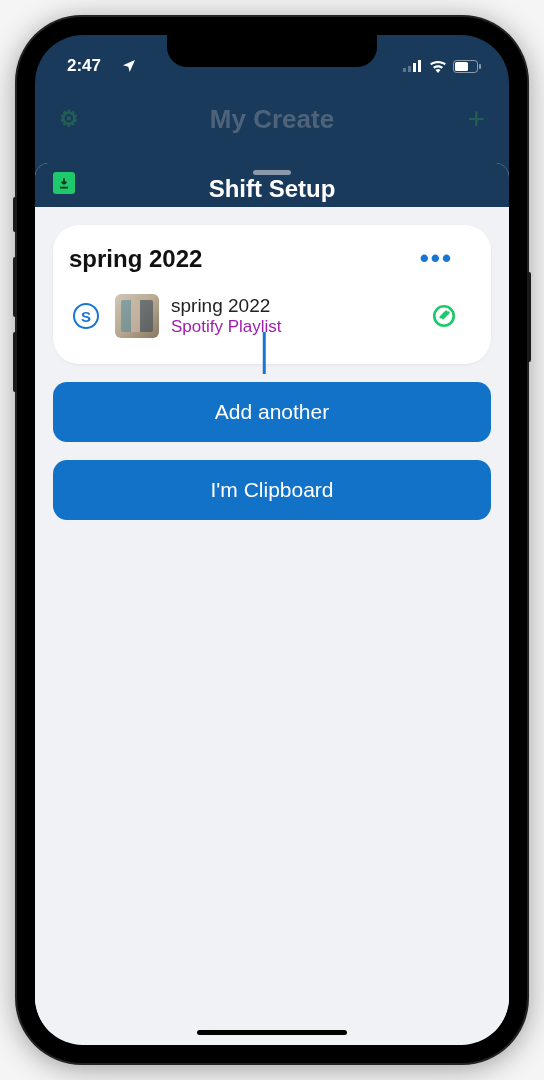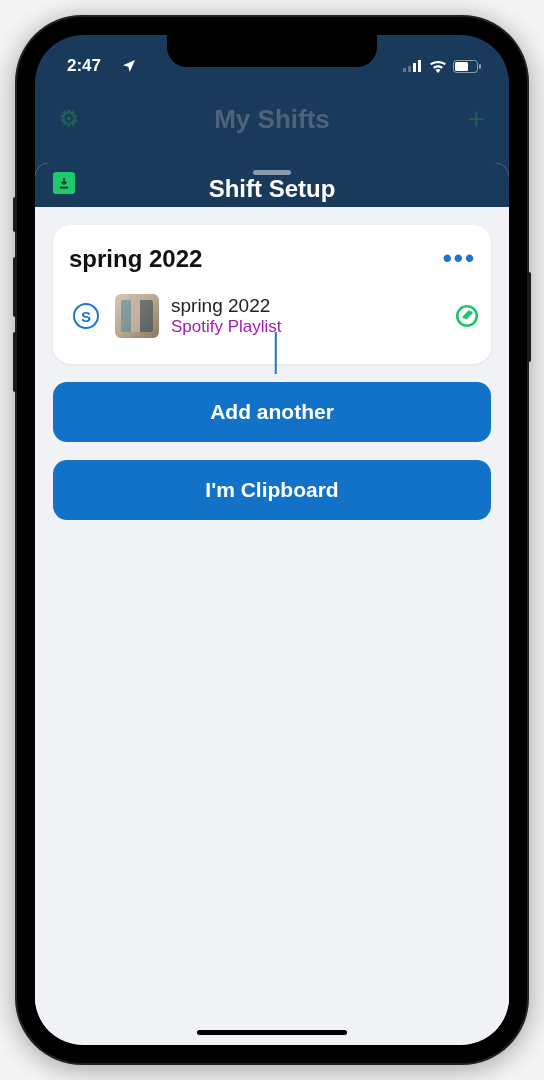--- a/index.html
+++ b/index.html
@@ -112,22 +112,22 @@
     display:flex; align-items:center; justify-content:center;
   }
   .dl-icon svg { width: 14px; height: 14px; }
   .sheet-body {
     padding: 18px;
     background: #f0f2f5;
     height: calc(100% - 56px);
   }
   .card {
     background: #fff;
-    border-radius: 18px;
-    padding: 18px 9px 20px 16px;
+    border-radius: 26px;
+    padding: 18px 32px 20px 16px;
     box-shadow: 0 1px 3px rgba(0,0,0,0.06);
   }
   .card-head {
     display: flex;
     justify-content: space-between;
     align-items: center;
     margin-bottom: 14px;
   }
   .card-title { font-size: 24px; font-weight: 700; color: #111; }
   .more-dots { color: #1976d2; font-size: 26px; letter-spacing: 2px; font-weight: 700; padding: 0 6px; cursor: pointer;}
@@ -175,21 +175,21 @@
     position: absolute;
     border: 5px solid #ff1a1a;
     border-radius: 18px;
     pointer-events: none;
   }
   .blue-btn {
     background: #1172c7;
     color: #fff;
     text-align: center;
     font-size: 21px;
-    font-weight: 700;
+    font-weight: 400;
     padding: 18px;
     border-radius: 14px;
     margin-top: 18px;
     cursor: pointer;
   }
   .home-indicator {
     position: absolute;
     bottom: 10px;
     left: 50%;
     transform: translateX(-50%);
@@ -229,21 +229,21 @@
         <svg width="28" height="13" viewBox="0 0 28 13">
             <rect x="0.5" y="0.5" width="24" height="12" rx="3" fill="none" stroke="#fff" stroke-opacity=".5"></rect>
             <rect x="2" y="2" width="13" height="9" rx="1.5" fill="#fff"></rect>
             <rect x="26" y="4" width="2" height="5" rx="1" fill="#fff" fill-opacity=".5"></rect>
           </svg>
       </div>
     </div>
 
     <div class="bg-header">
       <span class="gear">⚙</span>
-      <span>My Shifts</span>
+      <span>My Create</span>
       <span class="plus">+</span>
     </div>
 
     <div class="sheet">
       <div class="sheet-header">
         <div class="sheet-handle"></div>
         <div class="dl-icon">
           <svg viewBox="0 0 24 24" fill="none" stroke="#0a3520" stroke-width="3">
               <path d="M12 4v10m0 0l-4-4m4 4l4-4M5 20h14"></path>
             </svg>

